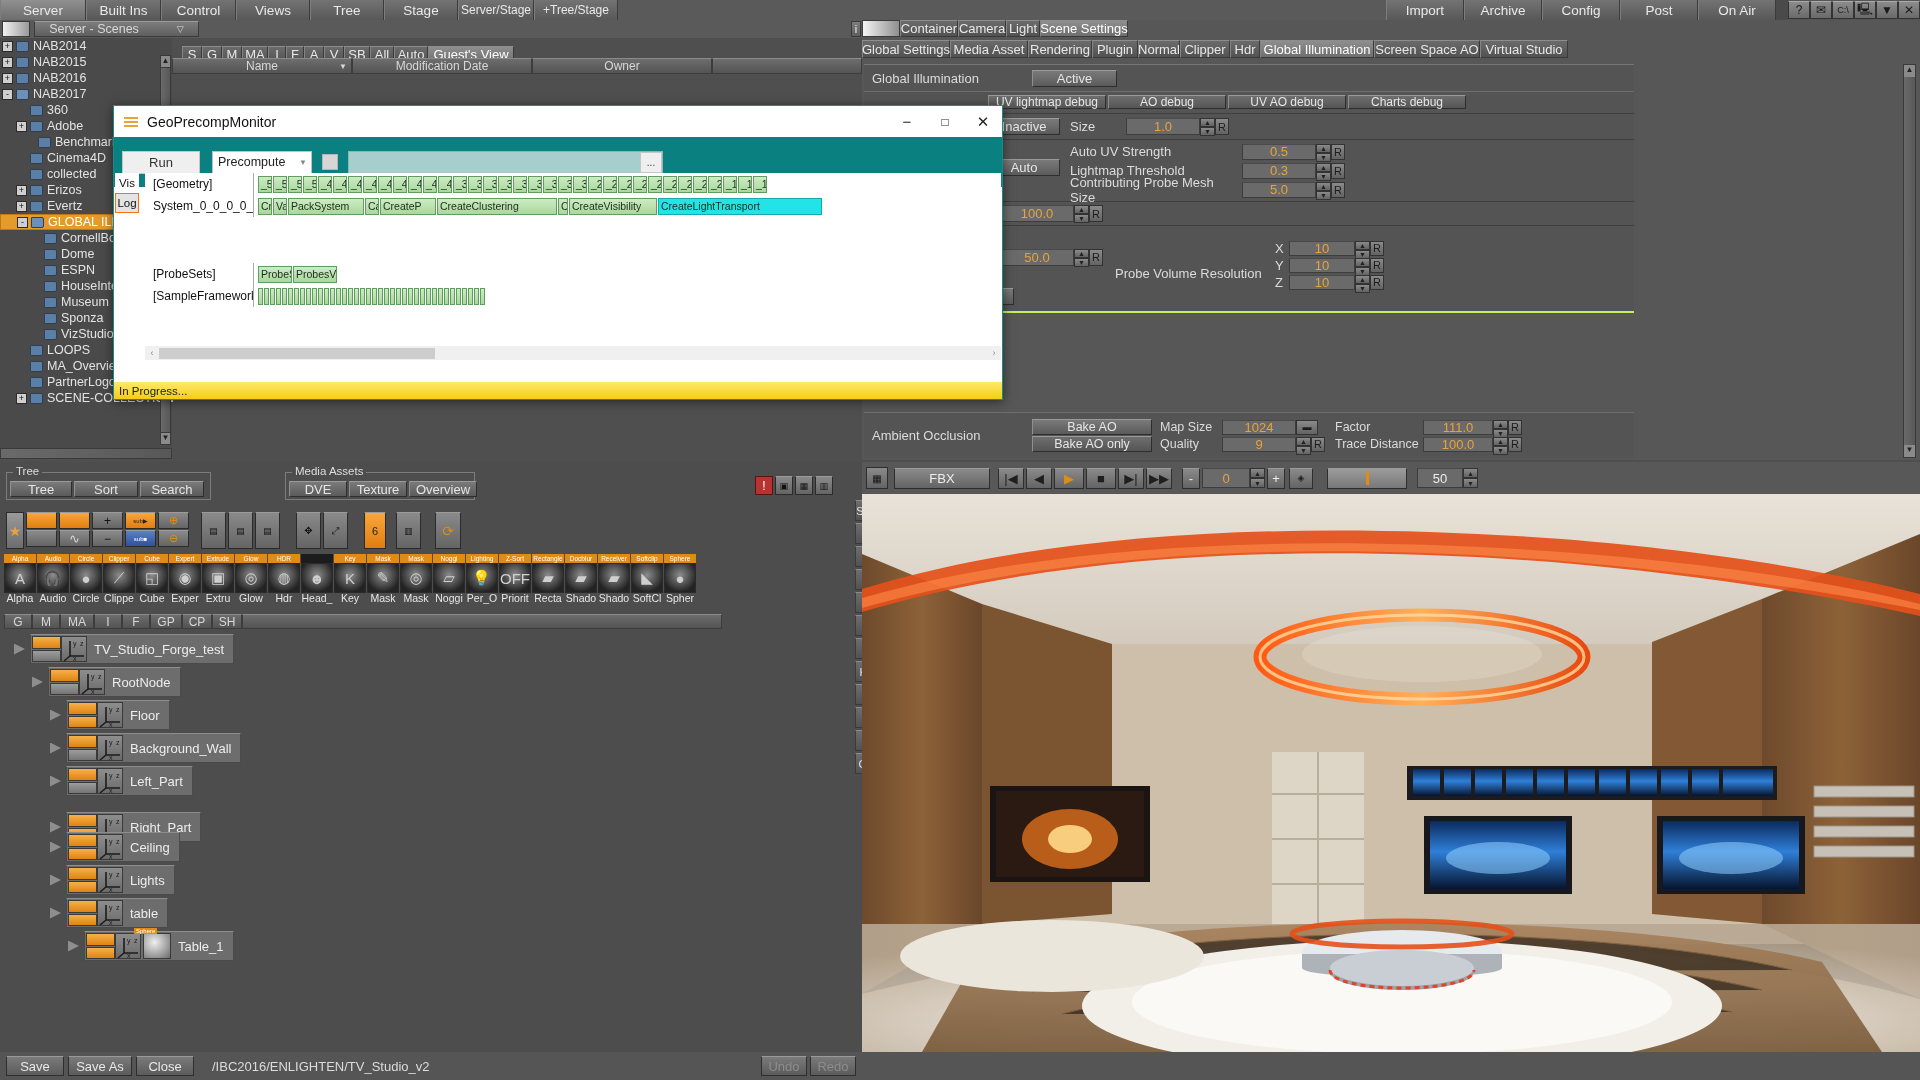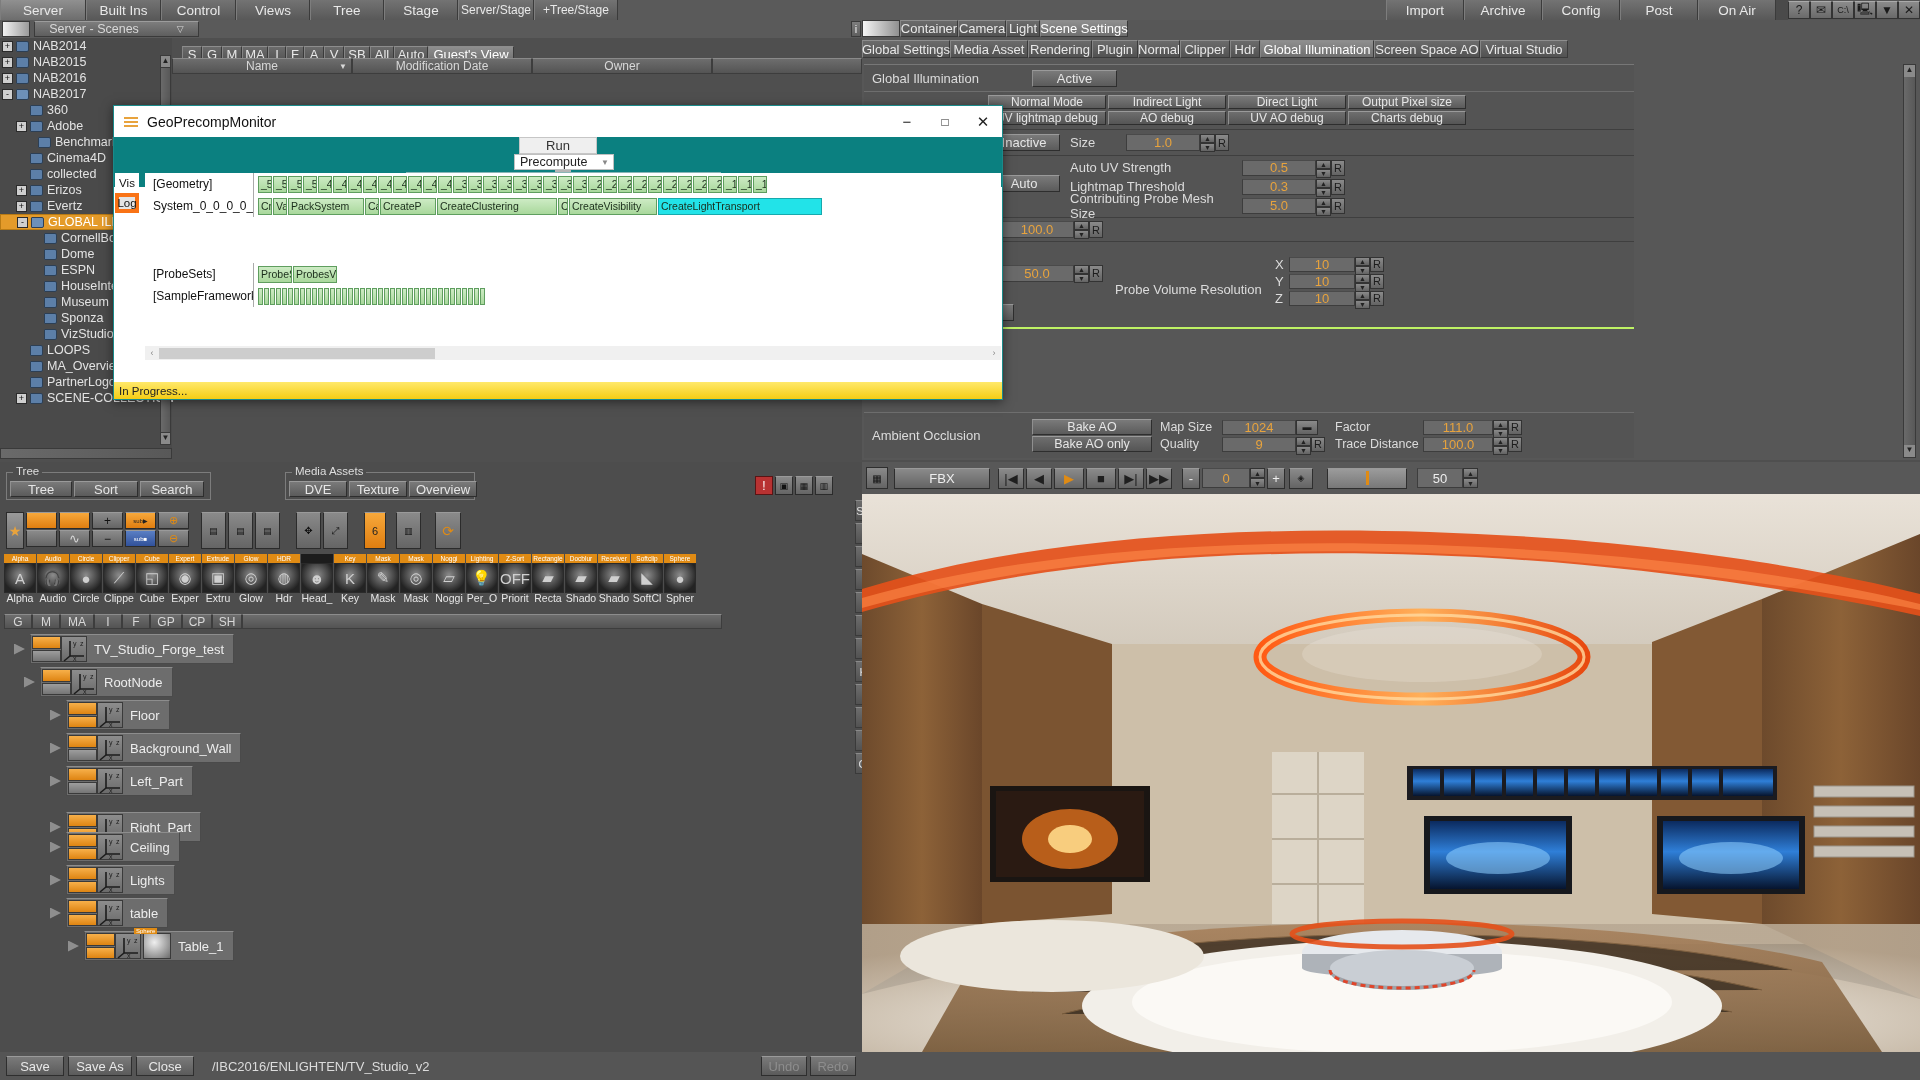--- a/index.html
+++ b/index.html
@@ -85,21 +85,21 @@
 
   
   #dlg {
     position:absolute; left:113px; top:105px; width:890px; height:295px;
     background:#fff; border:1px solid #1a8a8a;
     box-shadow:0 2px 10px rgba(0,0,0,.5);
   }
   #dlg .title { height:31px; background:#fff; display:flex; align-items:center; }
   #dlg .title .tt { font-size:14px; color:#111; font-family:"Liberation Sans",sans-serif; }
   #dlg .wbtn { width:38px; height:31px; display:flex; align-items:center; justify-content:center; color:#222; font-size:15px; }
-  #dlg .toolbar { height:50px; background:#0b8080; display:flex; align-items:center; padding:0 8px;flex-direction:column; }
+  #dlg .toolbar { height:50px; background:#0b8080; display:flex; align-items:center; padding:0 8px; }
   #dlg .runbtn { width:78px; height:23px; background:#efefef; border:1px solid #c6c6c6; color:#333; display:flex; align-items:center; justify-content:center; font-size:13px; }
   #dlg .combo { width:100px; height:23px; background:#fff; border:1px solid #c0c0c0; display:flex; align-items:center; padding-left:5px; color:#222; font-size:12.5px; }
   #dlg .combo .cv { flex:1; }
   #dlg .chk { width:16px; height:16px; background:#d6d6d6; border:1px solid #b5b5b5; }
   #dlg .path { height:23px; background:#a8cdcd; border:1px solid #8ab6b6; display:flex; align-items:center; }
   #dlg .dots { width:22px; height:21px; background:#efefef; border:1px solid #c6c6c6; display:flex; align-items:center; justify-content:center; color:#444; font-size:10px; }
   .vtab { width:24px; font-size:11.5px; color:#111; display:flex; align-items:center; justify-content:center; }
   .barcell {
     height:17px; border:1px solid #5f9e5f;
     background:linear-gradient(#cdebc4,#a9d89c);
@@ -381,26 +381,20 @@
     </div>
 
     <div style="position:absolute;left:2px;top:44px;width:770px;background:#545454;border-top:1px solid #777;">
 
       <div class="gi-row" style="height:26px;padding-left:8px">
         <span class="lbl" style="width:160px">Global Illumination</span>
         <div class="btn" style="width:85px;height:17px">Active</div>
       </div>
 
       <div style="border-top:1px solid #6e6e6e;border-bottom:1px solid #3f3f3f;padding:3px 0 4px 124px">
-        <div style="display:flex;gap:2px;margin-bottom:2px">
-          <div class="btn" style="width:118px;height:14px;font-size:12px">Normal Mode</div>
-          <div class="btn" style="width:118px;height:14px;font-size:12px">Indirect Light</div>
-          <div class="btn" style="width:118px;height:14px;font-size:12px">Direct Light</div>
-          <div class="btn" style="width:118px;height:14px;font-size:12px">Output Pixel size</div>
-        </div>
         <div style="display:flex;gap:2px">
           <div class="btn flat" style="width:118px;height:14px;font-size:12px">UV lightmap debug</div>
           <div class="btn flat" style="width:118px;height:14px;font-size:12px">AO debug</div>
           <div class="btn flat" style="width:118px;height:14px;font-size:12px">UV AO debug</div>
           <div class="btn flat" style="width:118px;height:14px;font-size:12px">Charts debug</div>
         </div>
       </div>
 
       <div class="gi-row" style="height:26px;padding-left:8px;border-bottom:1px solid #3f3f3f">
         <div class="btn" style="width:72px;height:17px;margin-left:116px">Inactive</div>
@@ -748,21 +742,21 @@
                   <path d="M8 4 L8 19 L22 19"></path>
                   <path d="M8 19 L2 24"></path>
                 </g>
                 <text x="11" y="9" font-size="7" fill="#1c1c1c" font-family="Liberation Sans">y</text>
                 <text x="18" y="9" font-size="7" fill="#1c1c1c" font-family="Liberation Sans">z</text>
                 <text x="11" y="24" font-size="7" fill="#1c1c1c" font-family="Liberation Sans">x</text>
               </svg></div>
             <span class="nodename">TV_Studio_Forge_test</span>
           </div>
         </div>
-        <div class="node" style="left: 24px; top: 205px;">
+        <div class="node" style="left: 32px; top: 205px;">
           <span style="width: 11px; height: 11px; margin-right: 5px; background: rgb(142, 142, 142); clip-path: polygon(0px 0px, 100% 50%, 0px 100%);"></span>
           <div class="nodebox">
             <div class="icn2">
               <i style="background: linear-gradient(rgb(247, 176, 74), rgb(222, 132, 18));"></i>
               <i style="background: linear-gradient(rgb(157, 157, 157), rgb(117, 117, 117));"></i>
             </div>
             <div class="icn-ax"><svg width="26" height="26" viewBox="0 0 26 26">
                 <g stroke="#1c1c1c" stroke-width="1.6" fill="none">
                   <path d="M8 4 L8 19 L22 19"></path>
                   <path d="M8 19 L2 24"></path>
@@ -1134,21 +1128,21 @@
       </div>
       <div class="chk" style="margin-left:10px"></div>
       <div class="path" style="margin-left:10px;width:315px">
         <span style="flex:1;padding-left:4px;font-size:12px;color:#225"></span>
         <div class="dots">...</div>
       </div>
     </div>
 
     <div style="position:absolute;left:1px;top:67px;width:30px">
       <div class="vtab" style="height:20px;background:#fff">Vis</div>
-      <div class="vtab" style="height:20px;background:#e4e4e4;border:4px solid #f97316">Log</div>
+      <div class="vtab" style="height:20px;background:#e4e4e4;border:1px solid #f97316">Log</div>
     </div>
 
     <div style="position:absolute;left:31px;top:67px;right:1px;bottom:37px;background:#fff;overflow:hidden">
       <div id="dlgrows">
           <div style="display: flex; align-items: center; height: 22px;">
             <div style="width: 108px; padding-left: 8px; font-size: 12px; color: rgb(17, 17, 17); white-space: nowrap; overflow: hidden;">[Geometry]</div>
             <div style="width: 1px; height: 22px; background: rgb(170, 170, 170); margin-right: 4px;"></div>
             <div style="display: flex; gap: 1px;">
               <div class="barcell" style="width: 14px;">_5</div>
               <div class="barcell" style="width: 14px;">_5</div>

